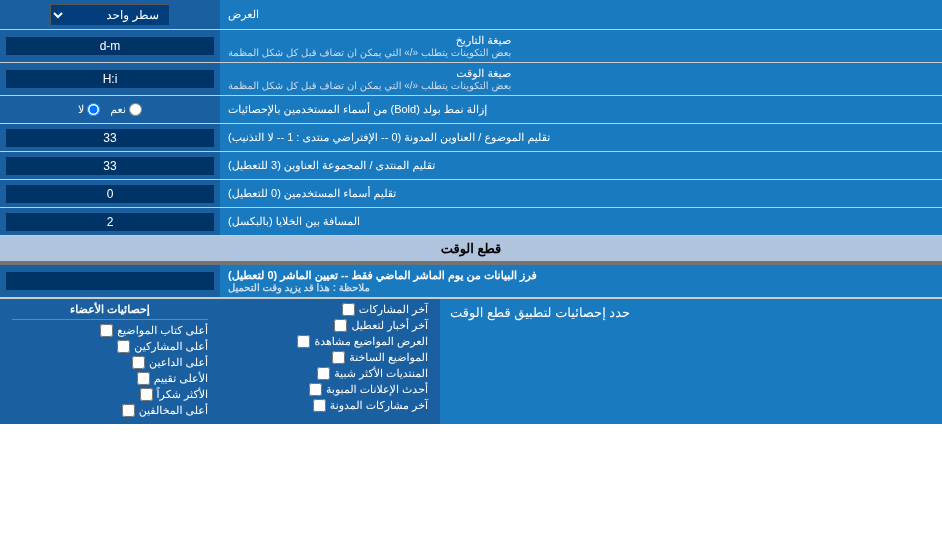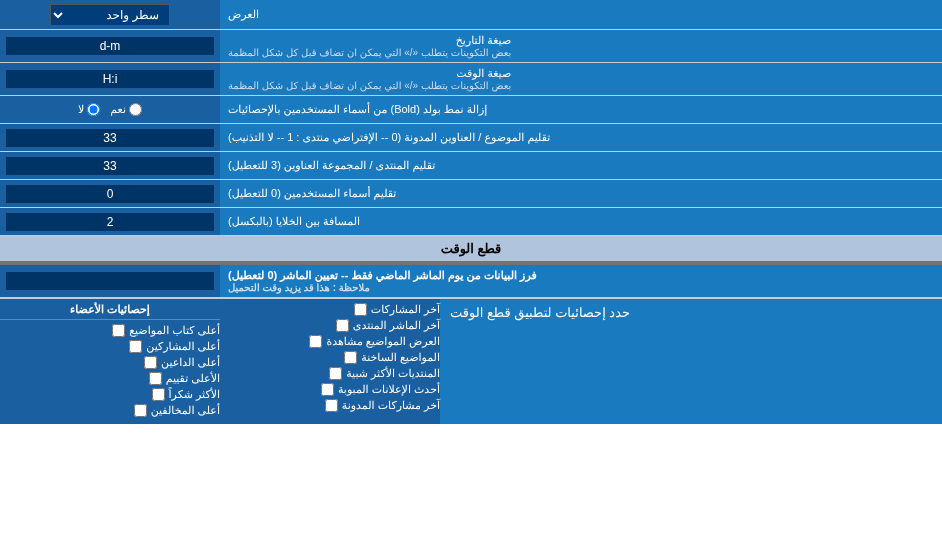--- a/index.html
+++ b/index.html
@@ -149,21 +149,21 @@
       width: 220px;
       min-width: 220px;
       background: #1a5fa0;
     }
     .bottom-right {
       width: 220px;
       min-width: 220px;
       background: #1a5fa0;
     }
     .checkbox-col {
-      padding: 4px 0;
+      padding: 4px 12px;
     }
     .checkbox-col .col-header {
       color: #fff;
       font-weight: bold;
       font-size: 11px;
       text-align: center;
       border-bottom: 1px solid #4a90c0;
       padding-bottom: 3px;
       margin-bottom: 4px;
     }
@@ -301,21 +301,21 @@
   </div>
 
   <div class="bottom-middle">
     <div class="checkbox-col">
       <div id="col1-items">
           <div class="checkbox-item">
       <span>آخر المشاركات</span>
       <input type="checkbox" style="">
     </div>
           <div class="checkbox-item">
-      <span>آخر الماشر المنتدى</span>
+      <span>آخر أخبار لتعطيل</span>
       <input type="checkbox" style="">
     </div>
           <div class="checkbox-item">
       <span>العرض المواضيع مشاهدة</span>
       <input type="checkbox" style="">
     </div>
           <div class="checkbox-item">
       <span>المواضيع الساخنة</span>
       <input type="checkbox" style="">
     </div>

